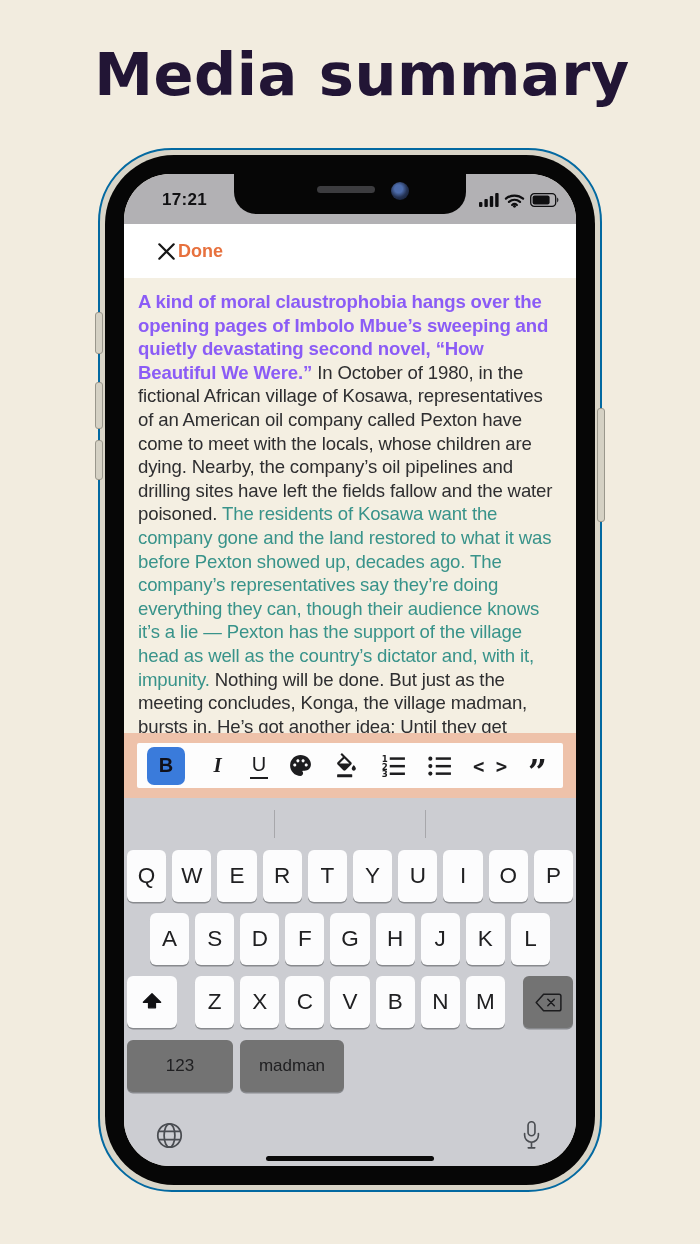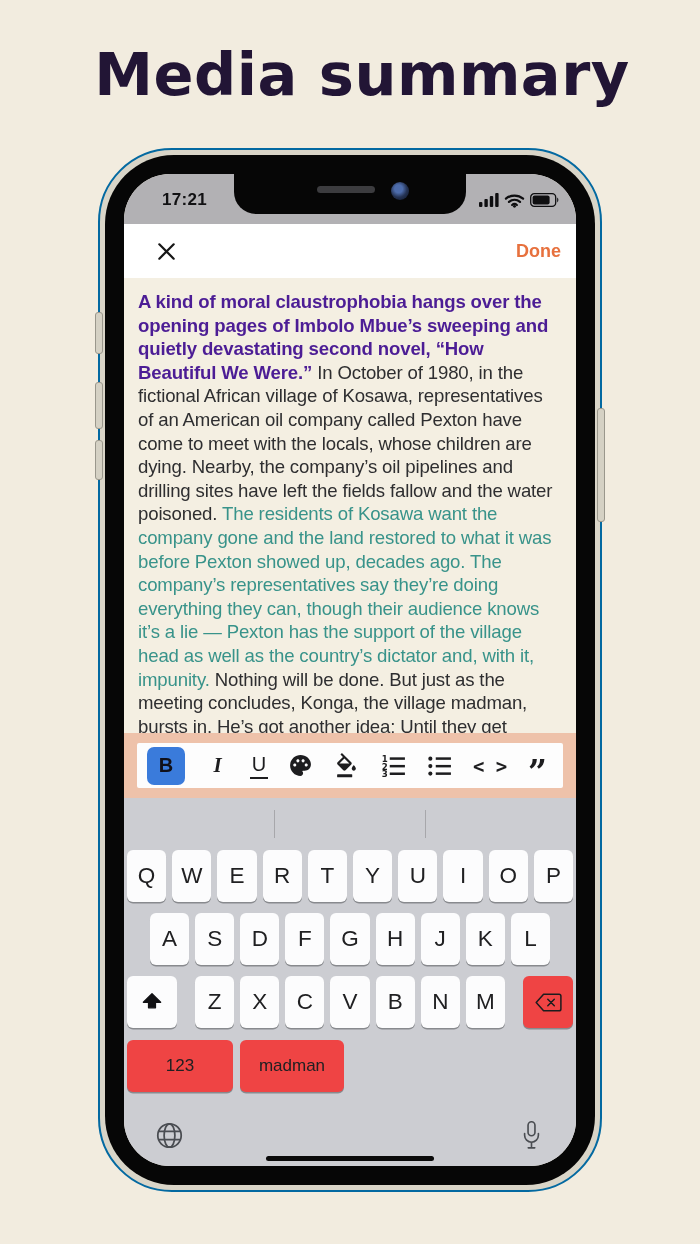--- a/index.html
+++ b/index.html
@@ -45,32 +45,32 @@
     position:absolute;top:12px;left:50%;margin-left:-33px;width:58px;height:7px;
     border-radius:4px;background:#3c3c3f;
   }
   .notch-camera{
     position:absolute;top:8px;left:50%;margin-left:41px;width:18px;height:18px;border-radius:50%;
     background:radial-gradient(circle at 42% 38%, #4d6cab 0 26%, #253353 55%, #0a1120 100%);
   }
   
   .navbar{
     position:absolute;top:50px;left:0;right:0;height:54px;background:#ffffff;
-    display:flex;align-items:center;justify-content:space-between;
+    display:flex;align-items:center;
     padding:0 15px 0 30px;box-sizing:border-box;
   }
   .close-btn{width:24px;height:24px;display:flex;align-items:center;justify-content:center;}
   .done-btn{font-size:18px;font-weight:700;color:#e7713e;}
   
   .editor{
     position:absolute;top:104px;left:0;right:0;height:520px;overflow:hidden;
     padding:12px 14px 0 14px;box-sizing:border-box;
     font-size:18.6px;line-height:23.6px;letter-spacing:-0.15px;color:#2e2e30;
   }
-  .seg-bold{font-weight:700;color:#4c1d95;}
+  .seg-bold{font-weight:700;color:#8b5cf6;}
   .seg-regular{font-weight:400;}
   .seg-highlight{font-weight:400;color:#38938a;}
   
   .format-band{
     position:absolute;top:559px;left:0;right:0;height:65px;background:#eec2aa;z-index:5;
   }
   .format-bar{
     margin:10px 13px;height:45px;background:#fdfdfd;border-radius:2px;
     display:flex;align-items:center;justify-content:space-between;
     padding:0 16px 0 10px;box-sizing:border-box;
@@ -96,21 +96,21 @@
   .krow{display:flex;gap:6px;padding:0 3px;height:52px;}
   .krow.r1{margin-top:0;}
   .krow.r2{margin-top:11px;padding:0 26px;}
   .krow.r3{margin-top:11px;}
   .krow.r4{margin-top:12px;gap:7px;}
   .key{
     flex:1;background:#fcfcfd;border-radius:6px;box-shadow:0 1.5px 0 #888a8e;
     display:flex;align-items:center;justify-content:center;
     font-size:22.5px;color:#202022;
   }
-  .key.gray{background:#ef4444;}
+  .key.gray{background:#737373;}
   .key.fixed50{flex:0 0 50px;}
   .r3-letters{flex:1;display:flex;gap:6px;padding:0 12px;}
   .r3-letters .key{flex:1;}
   .key-123{flex:0 0 106px;font-size:17px;}
   .key-space{flex:1;font-size:17px;}
   .key-return{flex:0 0 104px;font-size:17px;}
   .kb-bottom{margin-top:28px;display:flex;justify-content:space-between;padding:0 30px;}
   .kb-icon-btn{width:30px;height:30px;display:flex;align-items:center;justify-content:center;}
   .home-indicator{
     position:absolute;bottom:5px;left:50%;transform:translateX(-50%);

